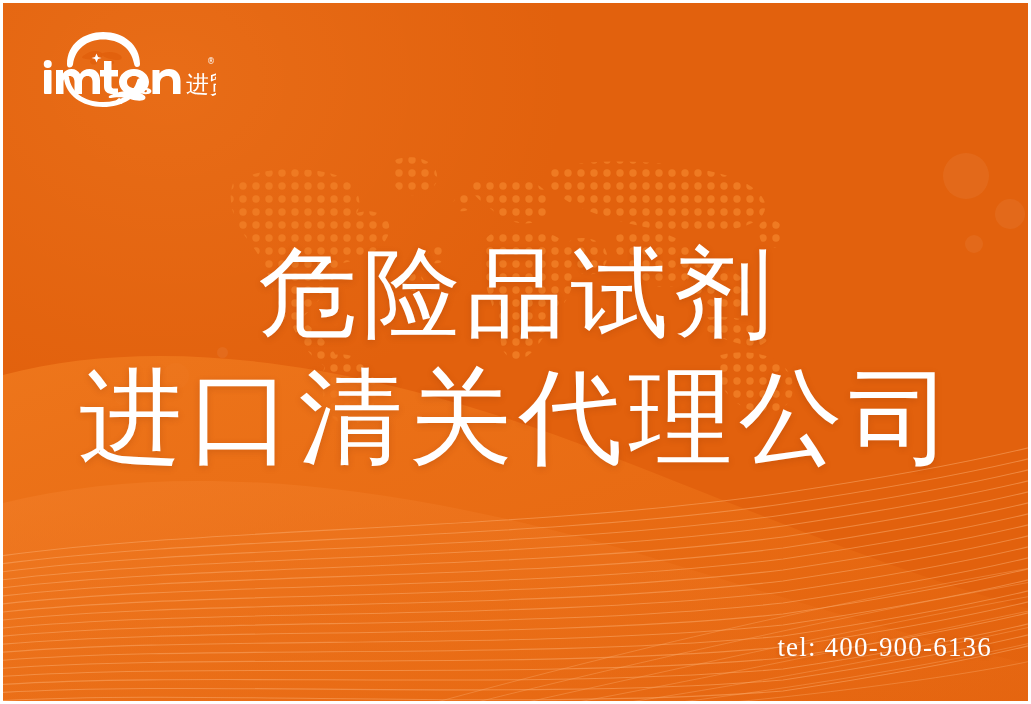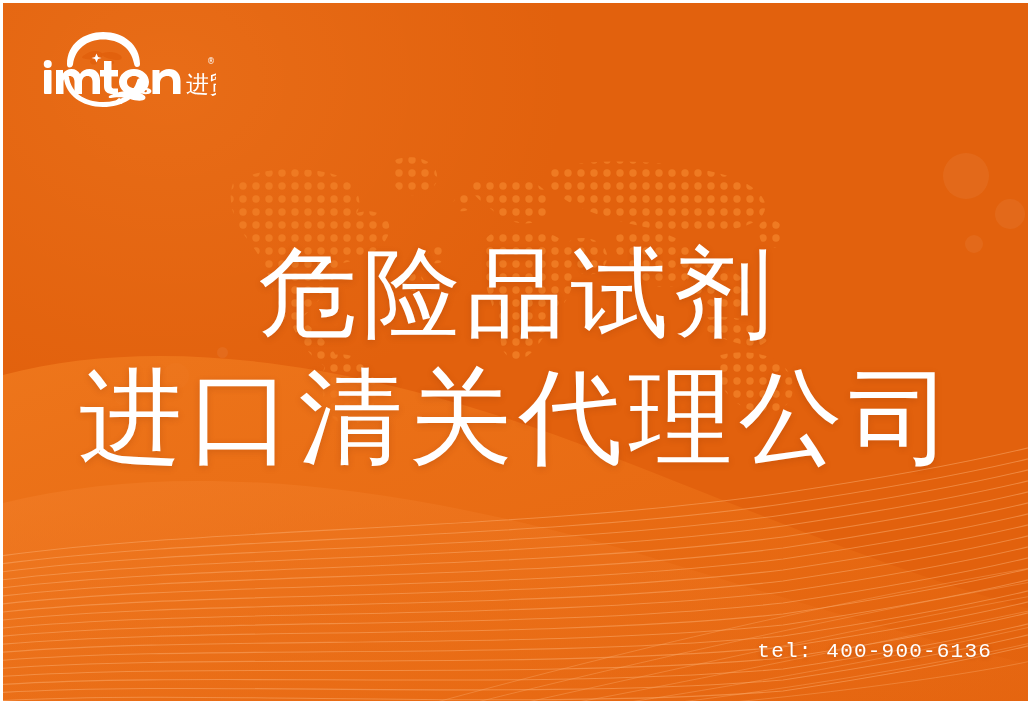--- a/index.html
+++ b/index.html
@@ -118,22 +118,22 @@
     line-height: 124px;
     margin-top: 4px;
   }
 
   
   #tel {
     position: absolute;
     right: 36px;
     bottom: 38px;
     color: #ffffff;
-    font-family: Liberation Mono, monospace;
-    font-size: 21px;
+    font-family: Liberation Serif, serif;
+    font-size: 27px;
     letter-spacing: 1.2px;
     white-space: nowrap;
     text-shadow: 0 1px 4px rgba(120,40,0,0.25);
   }
 </style>
 </head>
 <body>
 
 <div id="banner">
 

